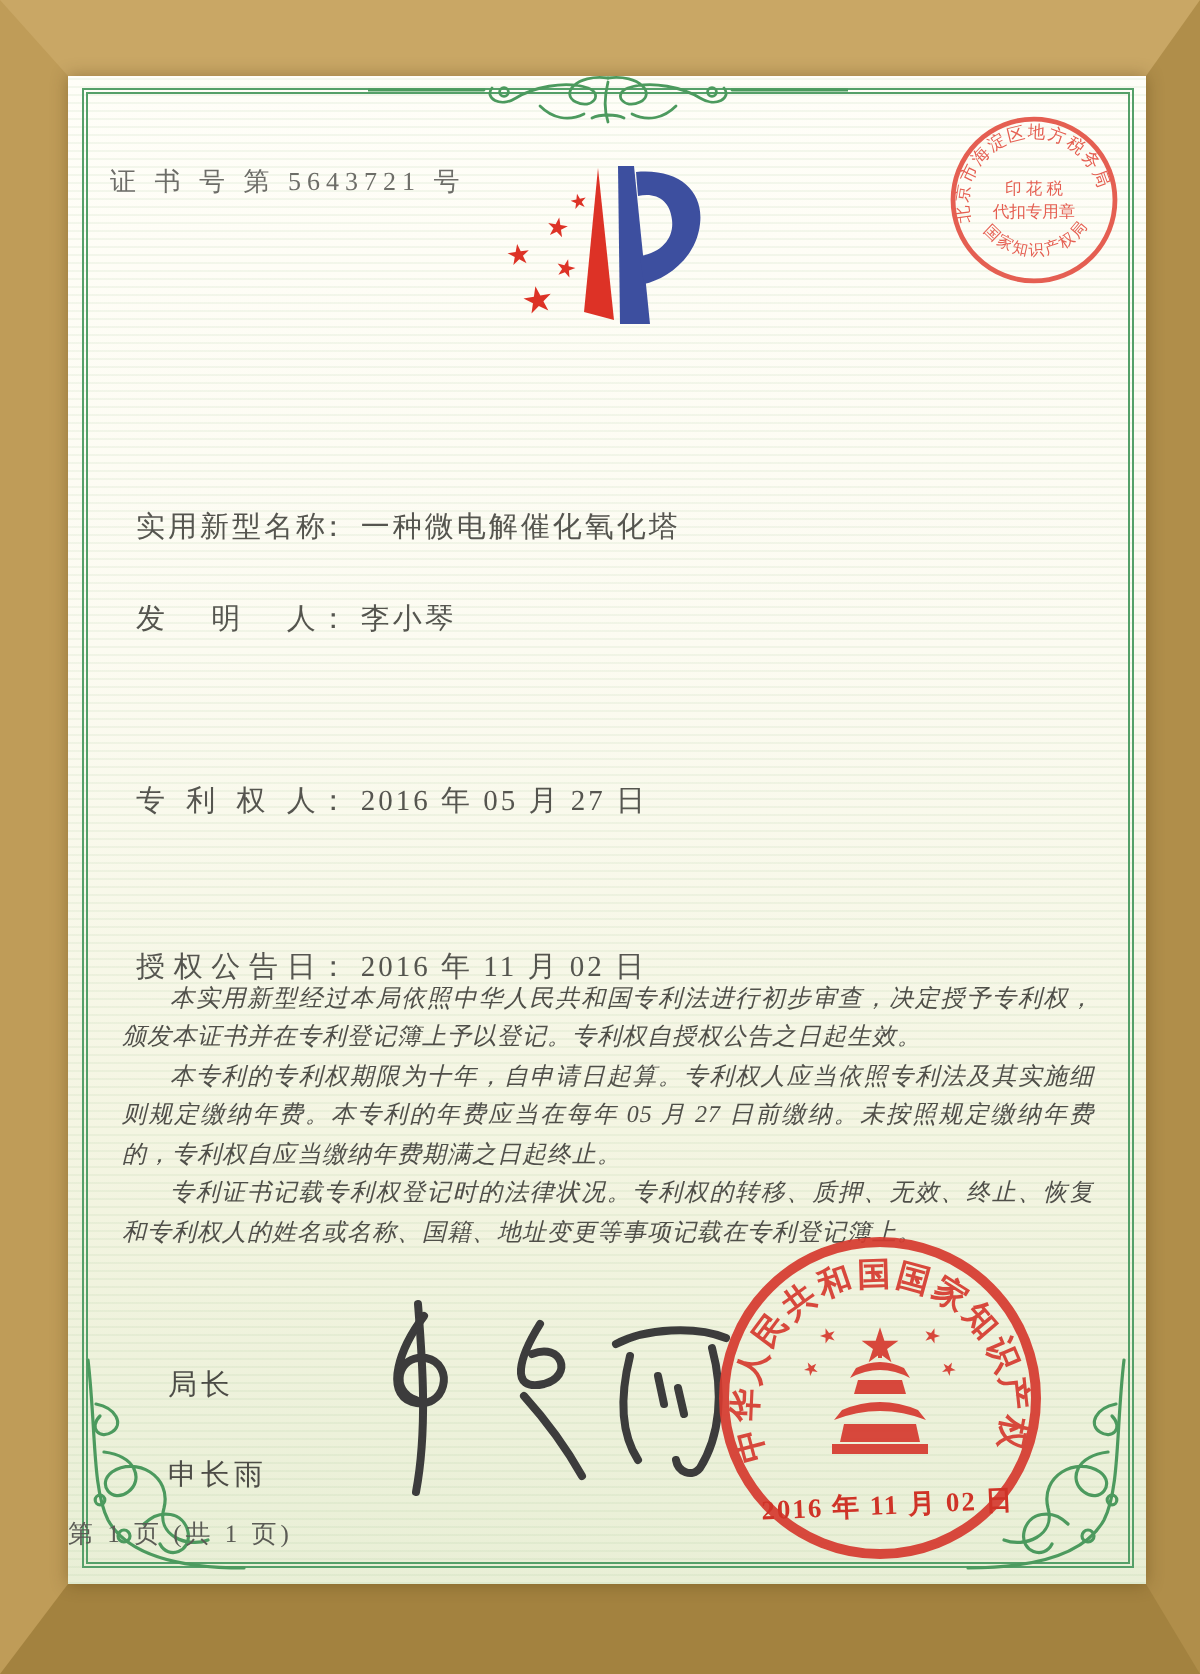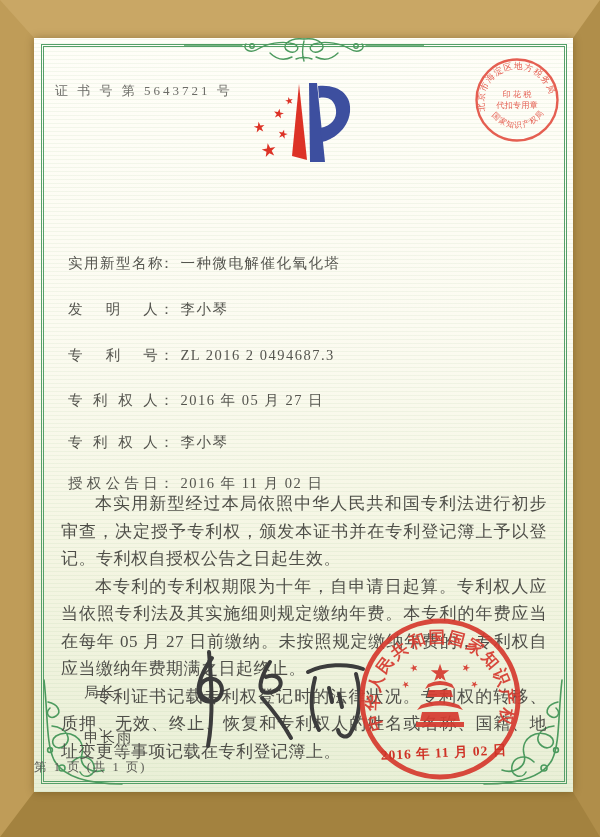--- a/index.html
+++ b/index.html
@@ -51,22 +51,22 @@
   .field{
     position:absolute;left:34px;right:24px;
     font-size:14.5px;color:#55554f;letter-spacing:1.5px;white-space:nowrap;
   }
   .flabel{display:inline-block;width:6.3em;text-align:justify;text-align-last:justify;vertical-align:bottom;}
   .fcolon{margin-right:.35em;}
 
   
   .body-text{
     position:absolute;left:27px;right:26px;top:452px;
-    font-size:17px;line-height:1.62;color:#4f4f49;
-    letter-spacing:.5px;text-align:justify;
+    font-size:12px;line-height:1.62;color:#4f4f49;
+    font-style:italic;letter-spacing:.5px;text-align:justify;
   }
   .body-text p{margin:0;text-indent:2em;}
 
   
   .sig-title{position:absolute;left:50px;top:645px;font-size:14.5px;color:#4c4c46;letter-spacing:2px;text-align:right;}
   .sig-name{position:absolute;left:50px;top:690px;font-size:14.5px;color:#4c4c46;letter-spacing:2px;}
   .signature{position:absolute;left:128px;top:606px;width:215px;height:112px;}
   .seal{position:absolute;left:322px;top:577px;width:168px;height:168px;opacity:.92;}
   .seal-date{
     position:absolute;left:295px;top:706px;width:230px;text-align:center;
@@ -161,28 +161,22 @@
       </svg>
     </div>
 
 
     <div class="field" style="top:262px">
       <span class="flabel">发明人</span><span class="fcolon">：</span><span>李小琴</span>
     </div>
     <div class="field" style="top:216px">
       <span class="flabel">实用新型名称</span><span class="fcolon">：</span><span>一种微电解催化氧化塔</span>
     </div>
-    <div class="field" style="top:308px">
-      <span class="flabel">专利号</span><span class="fcolon">：</span><span>ZL 2016 2 0494687.3</span>
-    </div>
     <div class="field" style="top:353px">
       <span class="flabel">专利权人</span><span class="fcolon">：</span><span>2016 年 05 月 27 日</span>
-    </div>
-    <div class="field" style="top:395px">
-      <span class="flabel">专利权人</span><span class="fcolon">：</span><span>李小琴</span>
     </div>
     <div class="field" style="top:436px">
       <span class="flabel">授权公告日</span><span class="fcolon">：</span><span>2016 年 11 月 02 日</span>
     </div>
 
     <div class="body-text">
       <p>本实用新型经过本局依照中华人民共和国专利法进行初步审查，决定授予专利权，颁发本证书并在专利登记簿上予以登记。专利权自授权公告之日起生效。</p>
       <p>本专利的专利权期限为十年，自申请日起算。专利权人应当依照专利法及其实施细则规定缴纳年费。本专利的年费应当在每年 05 月 27 日前缴纳。未按照规定缴纳年费的，专利权自应当缴纳年费期满之日起终止。</p>
       <p>专利证书记载专利权登记时的法律状况。专利权的转移、质押、无效、终止、恢复和专利权人的姓名或名称、国籍、地址变更等事项记载在专利登记簿上。</p>
     </div>

